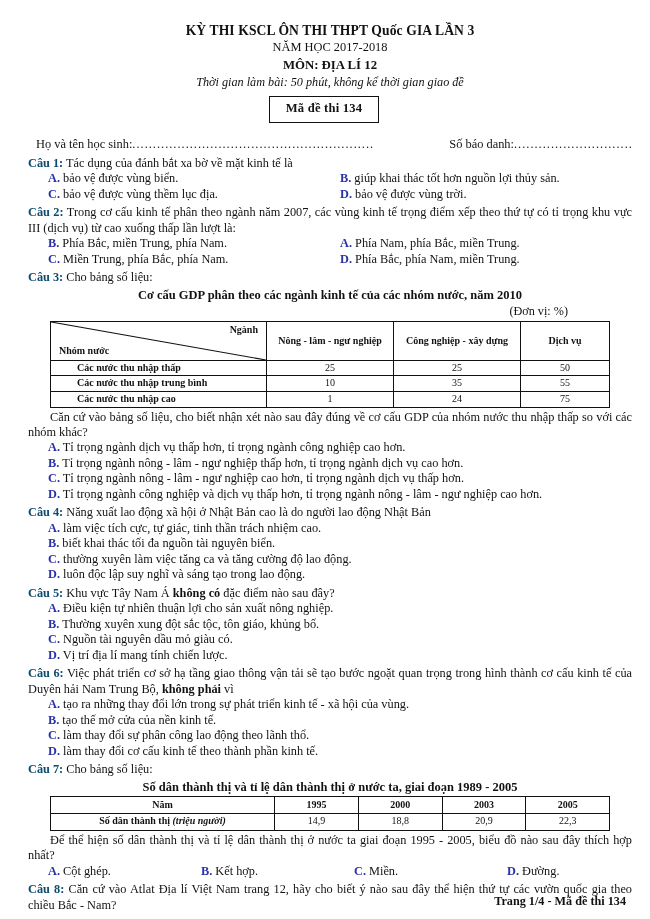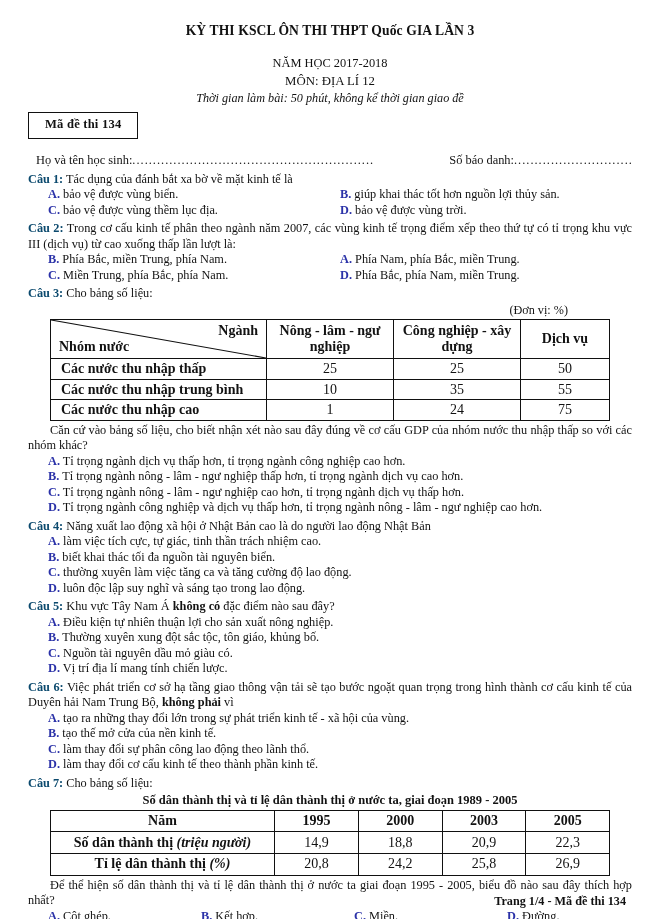--- a/index.html
+++ b/index.html
@@ -16,24 +16,24 @@
   .inner { padding:22px 18px 0 28px; }
 
   
   .hdr { display:flex; align-items:flex-start; }
   .hdr-left {
     width:215px; text-align:center; padding-top:10px;
     font-size:12.6px; letter-spacing:.2px;
   }
   .hdr-right { flex:1; text-align:center; }
   .hdr-title { font-weight:bold; font-size:13.6px; letter-spacing:.1px; }
-  .hdr-year { font-size:12.4px; margin-top:17px; }
-  .hdr-subject { font-weight:normal; font-size:12.8px; margin-top:1px; }
+  .hdr-year { font-size:12.4px; margin-top:1px; }
+  .hdr-subject { font-weight:bold; font-size:12.8px; margin-top:1px; }
   .hdr-time { font-style:italic; font-size:12.2px; margin-top:2px; }
-  .code-box-wrap { display:flex; justify-content:flex-start; margin-top:6px; padding-right:12px; }
+  .code-box-wrap { display:flex; justify-content:center; margin-top:6px; padding-right:12px; }
   .code-box {
     border:1.4px solid #111; padding:4px 16px 5px 16px;
     font-weight:bold; font-size:12.6px; letter-spacing:.2px;
   }
 
   
   .stu-line {
     display:flex; margin-top:14px; padding-left:8px;
     font-size:12.4px; white-space:nowrap;
   }
@@ -53,25 +53,25 @@
   .opts2 > div { width:50%; box-sizing:border-box; padding-right:4px; }
   .opts1 { padding-left:20px; }
   .opts1 > div { padding-bottom:0px; }
   .opts4 { display:flex; padding-left:20px;gap:28px; }
   .opts4 > div { width:25%; box-sizing:border-box; }
   .indent { text-indent:22px; text-align:justify; }
 
   
   .tbl-title { text-align:center; font-weight:bold; font-size:12.5px; margin-top:2px; }
   .unit { text-align:right; padding-right:64px; font-size:12.2px; margin-top:1px; }
-  table { border-collapse:collapse; font-size:14px; }
+  table { border-collapse:collapse; font-size:10px; }
   table td, table th { border:1px solid #111; padding:1px 4px; }
   .t1 { width:560px; margin:1px auto 0 auto; }
   .t1 .colhead { text-align:center; font-weight:bold; line-height:1.15; }
-  .t1 .rowlabel { font-weight:bold; padding-left:10px; }
+  .t1 .rowlabel { font-weight:bold; padding-left:26px; }
   .t1 .num { text-align:center; }
   .diag {
     position:relative; height:38px; padding:0; vertical-align:top;
   }
   .diag .ng { position:absolute; right:8px; top:2px; font-weight:bold; }
   .diag .nn { position:absolute; left:8px; bottom:2px; font-weight:bold; }
   .diag svg { position:absolute; left:0; top:0; width:100%; height:100%; }
 
   .t2 { width:560px; margin:1px auto 0 auto; }
   .t2 td { padding:1.5px 4px; }
@@ -133,20 +133,21 @@
       <div><span class="opt-letter">C.</span><span> Miền Trung, phía Bắc, phía Nam.</span></div>
       <div><span class="opt-letter">D.</span><span> Phía Bắc, phía Nam, miền Trung.</span></div>
     </div>
   </div>
 
   <div class="q">
     <div class="q-stem">
       <span class="qnum">Câu 3:</span><span> Cho bảng số liệu:</span>
     </div>
 
+    <div class="tbl-title">Cơ cấu GDP phân theo các ngành kinh tế của các nhóm nước, năm 2010</div>
     <div class="unit">(Đơn vị: %)</div>
 
     <table class="t1">
       <tbody>
             <tr>
         <td class="diag" style="width:215px;">
           <svg viewBox="0 0 215 38" preserveAspectRatio="none">
             <line x1="0" y1="0" x2="215" y2="38" stroke="#111" stroke-width="1.1"></line>
           </svg>
           <span class="ng">Ngành</span>
@@ -238,27 +239,20 @@
         <td class="h">2003</td>
         <td class="h">2005</td>
       </tr>
       <tr>
         <td class="rl"><span>Số dân thành thị </span><i>(triệu người)</i></td>
         <td class="num">14,9</td>
         <td class="num">18,8</td>
         <td class="num">20,9</td>
         <td class="num">22,3</td>
       </tr>
-      <tr>
-        <td class="rl"><span>Tỉ lệ dân thành thị </span><i>(%)</i></td>
-        <td class="num">20,8</td>
-        <td class="num">24,2</td>
-        <td class="num">25,8</td>
-        <td class="num">26,9</td>
-      </tr>
     </tbody>
         </table>
 
     <div class="indent" style="margin-top:2px;">Để thể hiện số dân thành thị và tỉ lệ dân thành thị ở nước ta giai đoạn 1995 - 2005, biểu đồ nào sau đây thích hợp nhất?</div>
     <div class="opts4">
       <div><span class="opt-letter">A.</span><span> Cột ghép.</span></div>
       <div><span class="opt-letter">B.</span><span> Kết hợp.</span></div>
       <div><span class="opt-letter">C.</span><span> Miền.</span></div>
       <div><span class="opt-letter">D.</span><span> Đường.</span></div>
     </div>

